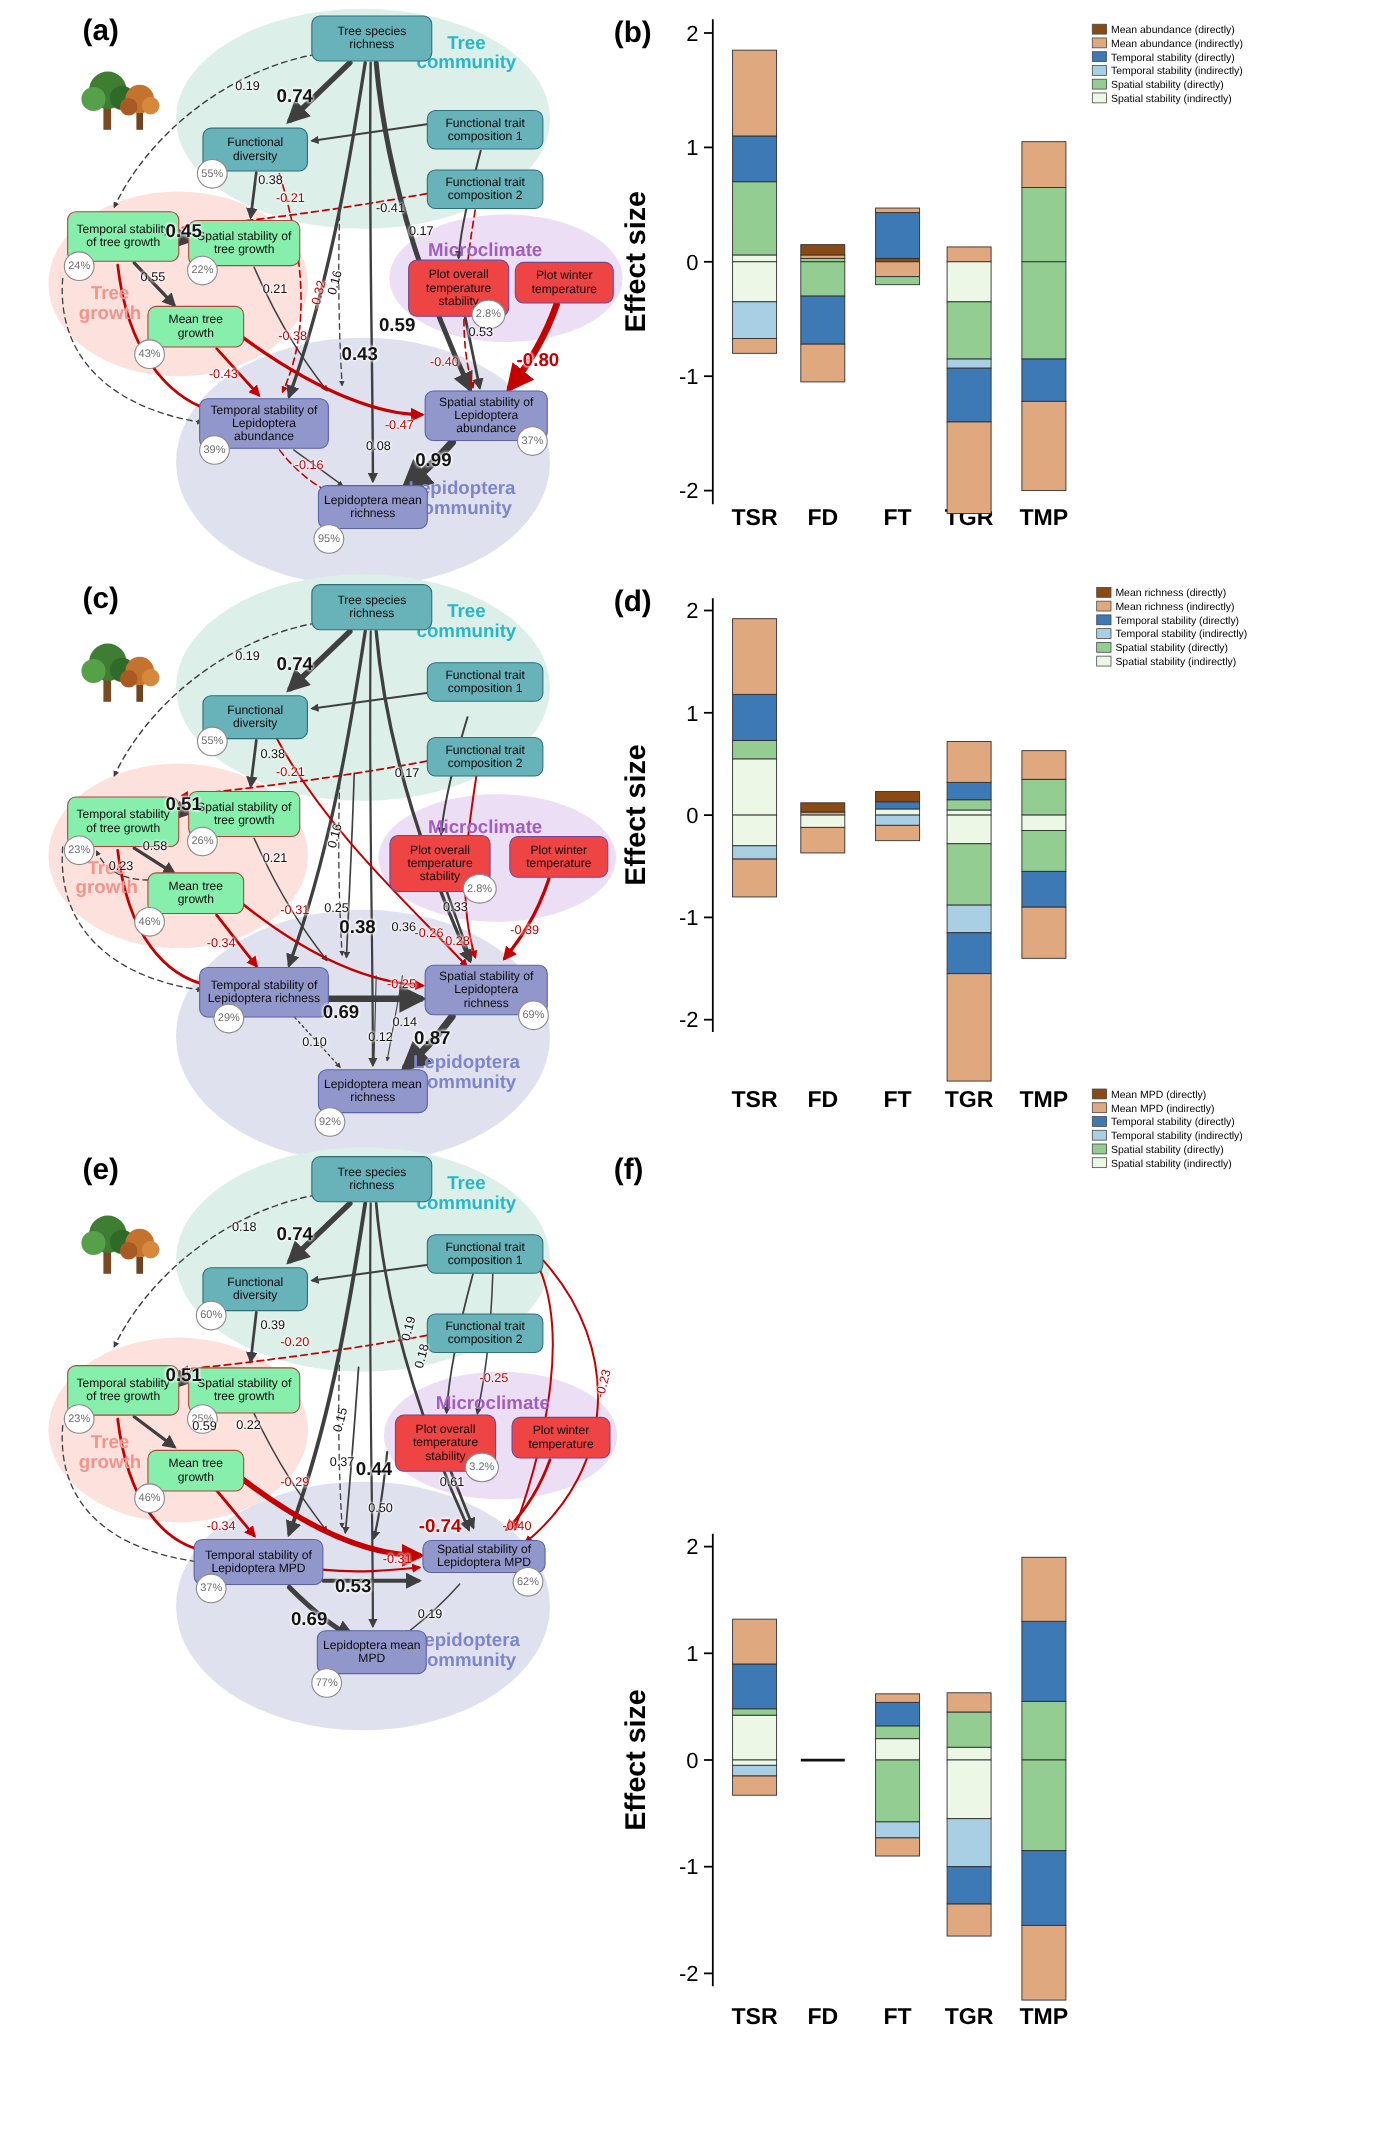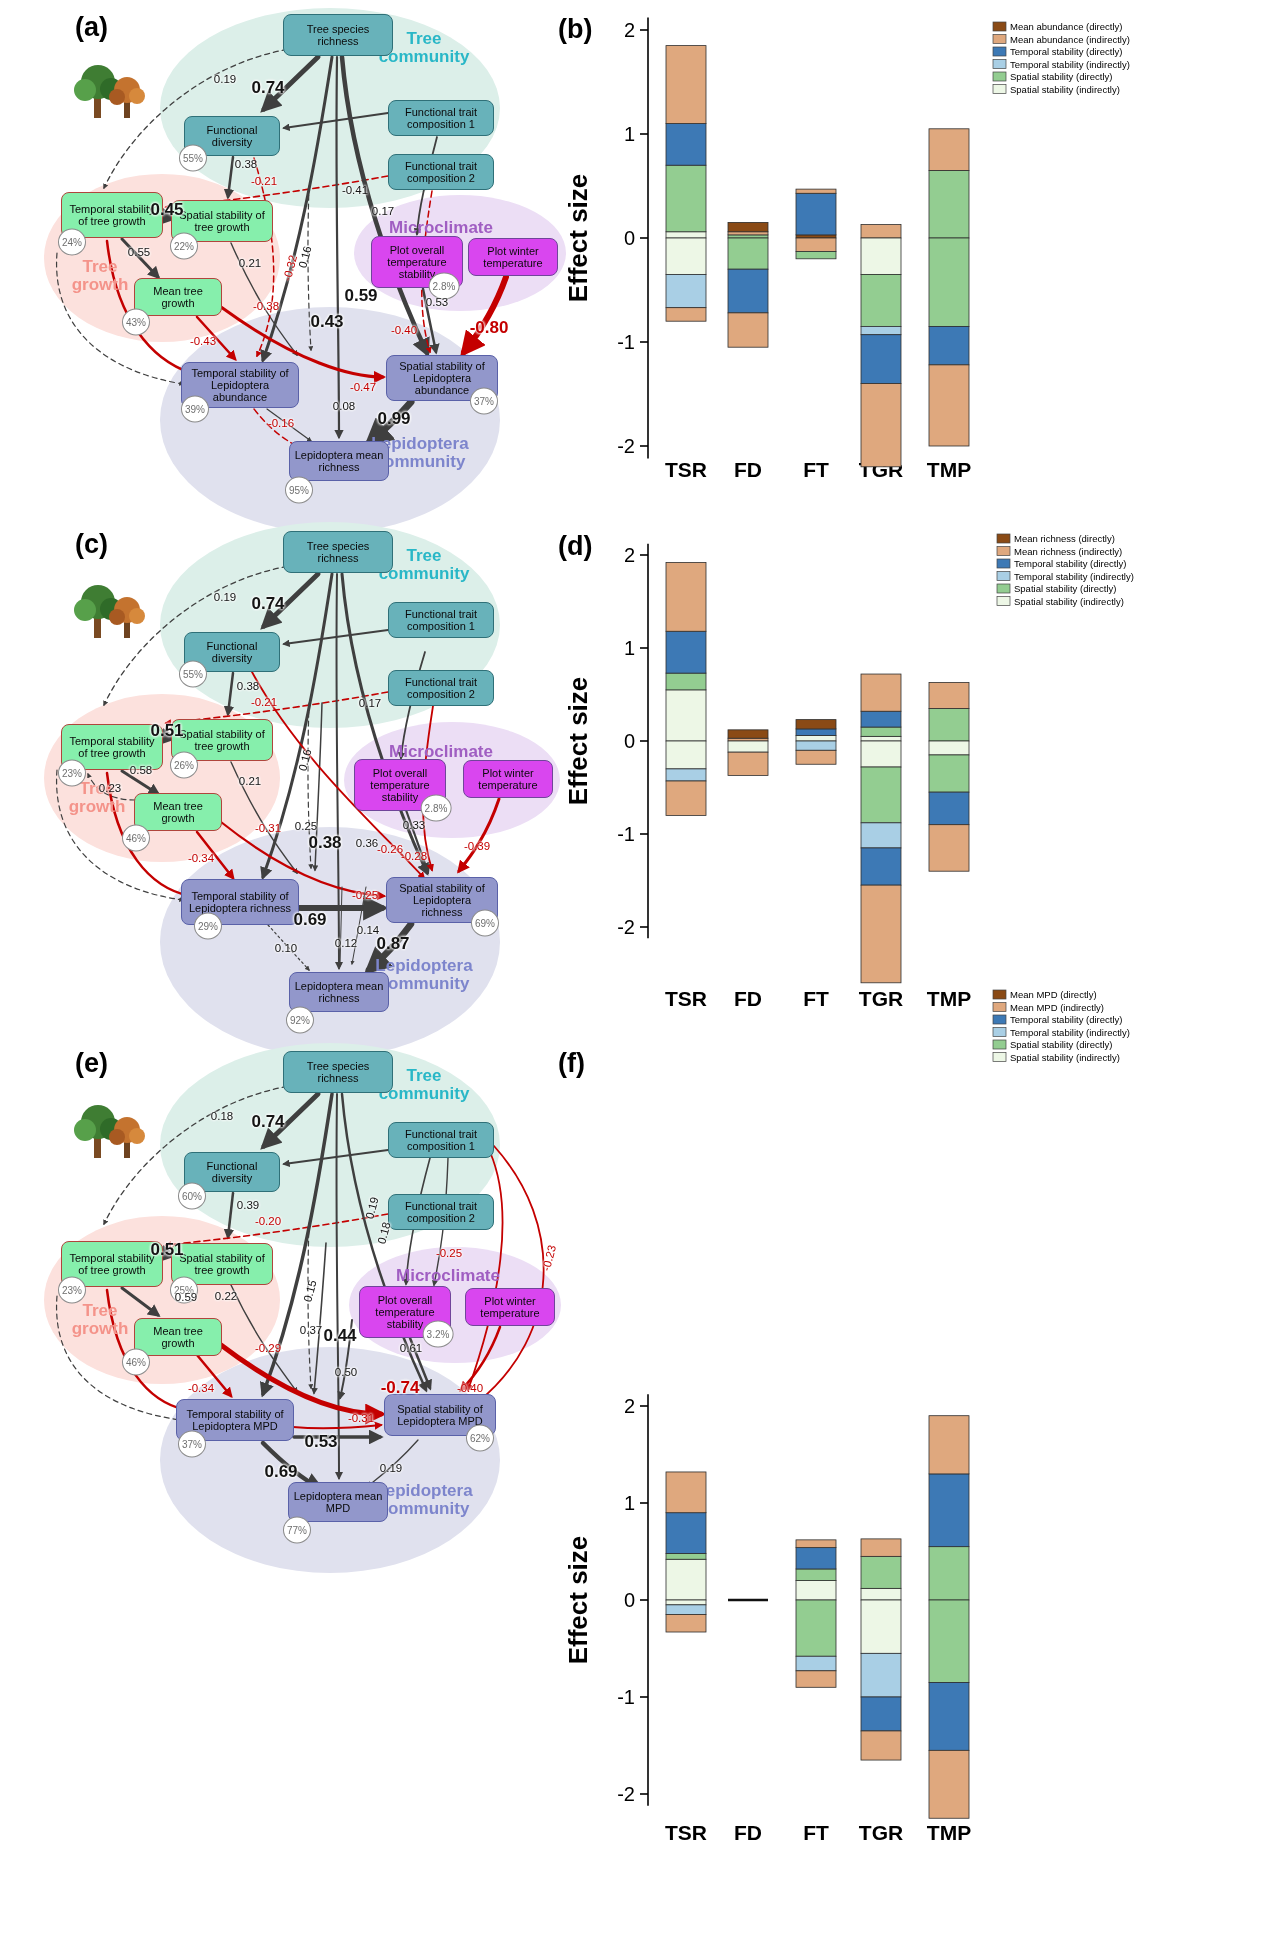--- a/index.html
+++ b/index.html
@@ -2,21 +2,21 @@
 <html><head>
 <meta charset="utf-8">
 <style>
 *{margin:0;padding:0;box-sizing:border-box}
 body{font-family:"Liberation Sans",sans-serif;background:#fff}
 #canvas{position:relative;width:1268px;height:1942px;background:#fff;overflow:hidden}
 #fig-svg{position:absolute;left:0;top:0}
 .node{position:absolute;transform:translate(-50%,-50%);display:flex;align-items:center;justify-content:center;text-align:center;border-radius:8px;border:1.6px solid;font-size:11px;line-height:1.12;padding:2px 4px;color:#0a0a0a}
 .teal{background:#68b2ba;border-color:#2f7078}
 .redb{background:#86efac;border-color:#b0453c}
-.purp{background:#d946ef;border-color:#70459a}
+.purp{background:#ef4444;border-color:#70459a}
 .lav{background:#9297cb;border-color:#5a61a8}
 .r2{position:absolute;transform:translate(-50%,-50%);min-width:27px;height:27px;padding:0 3px;border-radius:50%;background:#fff;border:1.3px solid #8a8a8a;color:#6f6f6f;font-size:10px;display:flex;align-items:center;justify-content:center}
 .coef{position:absolute;transform:translate(-50%,-50%);font-size:11.5px;color:#141414;white-space:nowrap;text-shadow:0 0 3px #fff,0 0 3px #fff,0 0 3px #fff}
 .coef.red{color:#c40000}
 .coef.b{font-weight:bold;font-size:17px}
 .coef.rot{transform:translate(-50%,-50%) rotate(-75deg)}
 .gl{position:absolute;transform:translate(-50%,-50%);font-weight:bold;font-size:17px;line-height:1.05;text-align:center}
 .ptag{position:absolute;font-weight:bold;font-size:27px;color:#000}
 .ylab{position:absolute;transform:translate(-50%,-50%) rotate(-90deg);font-weight:bold;font-size:26px;white-space:nowrap}
 </style>
@@ -452,21 +452,21 @@
 <div class="node teal" style="left:338px;top:1072px;width:110px;height:42px">Tree species richness</div>
 <div class="node teal" style="left:232px;top:1172px;width:96px;height:40px">Functional diversity</div>
 <div class="node teal" style="left:441px;top:1140px;width:106px;height:36px">Functional trait composition 1</div>
 <div class="node teal" style="left:441px;top:1212px;width:106px;height:36px">Functional trait composition 2</div>
 <div class="node redb" style="left:112px;top:1264px;width:102px;height:46px">Temporal stability of tree growth</div>
 <div class="node redb" style="left:222px;top:1264px;width:102px;height:42px">Spatial stability of tree growth</div>
 <div class="node redb" style="left:178px;top:1337px;width:88px;height:38px">Mean tree growth</div>
 <div class="node purp" style="left:405px;top:1312px;width:92px;height:52px">Plot overall temperature stability</div>
 <div class="node purp" style="left:510px;top:1307px;width:90px;height:38px">Plot winter temperature</div>
 <div class="node lav" style="left:235px;top:1420px;width:118px;height:42px">Temporal stability of Lepidoptera MPD</div>
-<div class="node lav" style="left:440px;top:1415px;width:112px;height:42px">Spatial stability of Lepidoptera MPD</div>
+<div class="node lav" style="left:440px;top:1415px;width:112px;height:30px">Spatial stability of Lepidoptera MPD</div>
 <div class="node lav" style="left:338px;top:1502px;width:100px;height:40px">Lepidoptera mean MPD</div>
 <div class="r2" style="left:192px;top:1196px">60%</div>
 <div class="r2" style="left:72px;top:1290px">23%</div>
 <div class="r2" style="left:184px;top:1290px">25%</div>
 <div class="r2" style="left:136px;top:1362px">46%</div>
 <div class="r2" style="left:438px;top:1334px">3.2%</div>
 <div class="r2" style="left:192px;top:1444px">37%</div>
 <div class="r2" style="left:480px;top:1438px">62%</div>
 <div class="r2" style="left:297px;top:1530px">77%</div>
 <span class="coef" style="left:222px;top:1116px">0.18</span>

